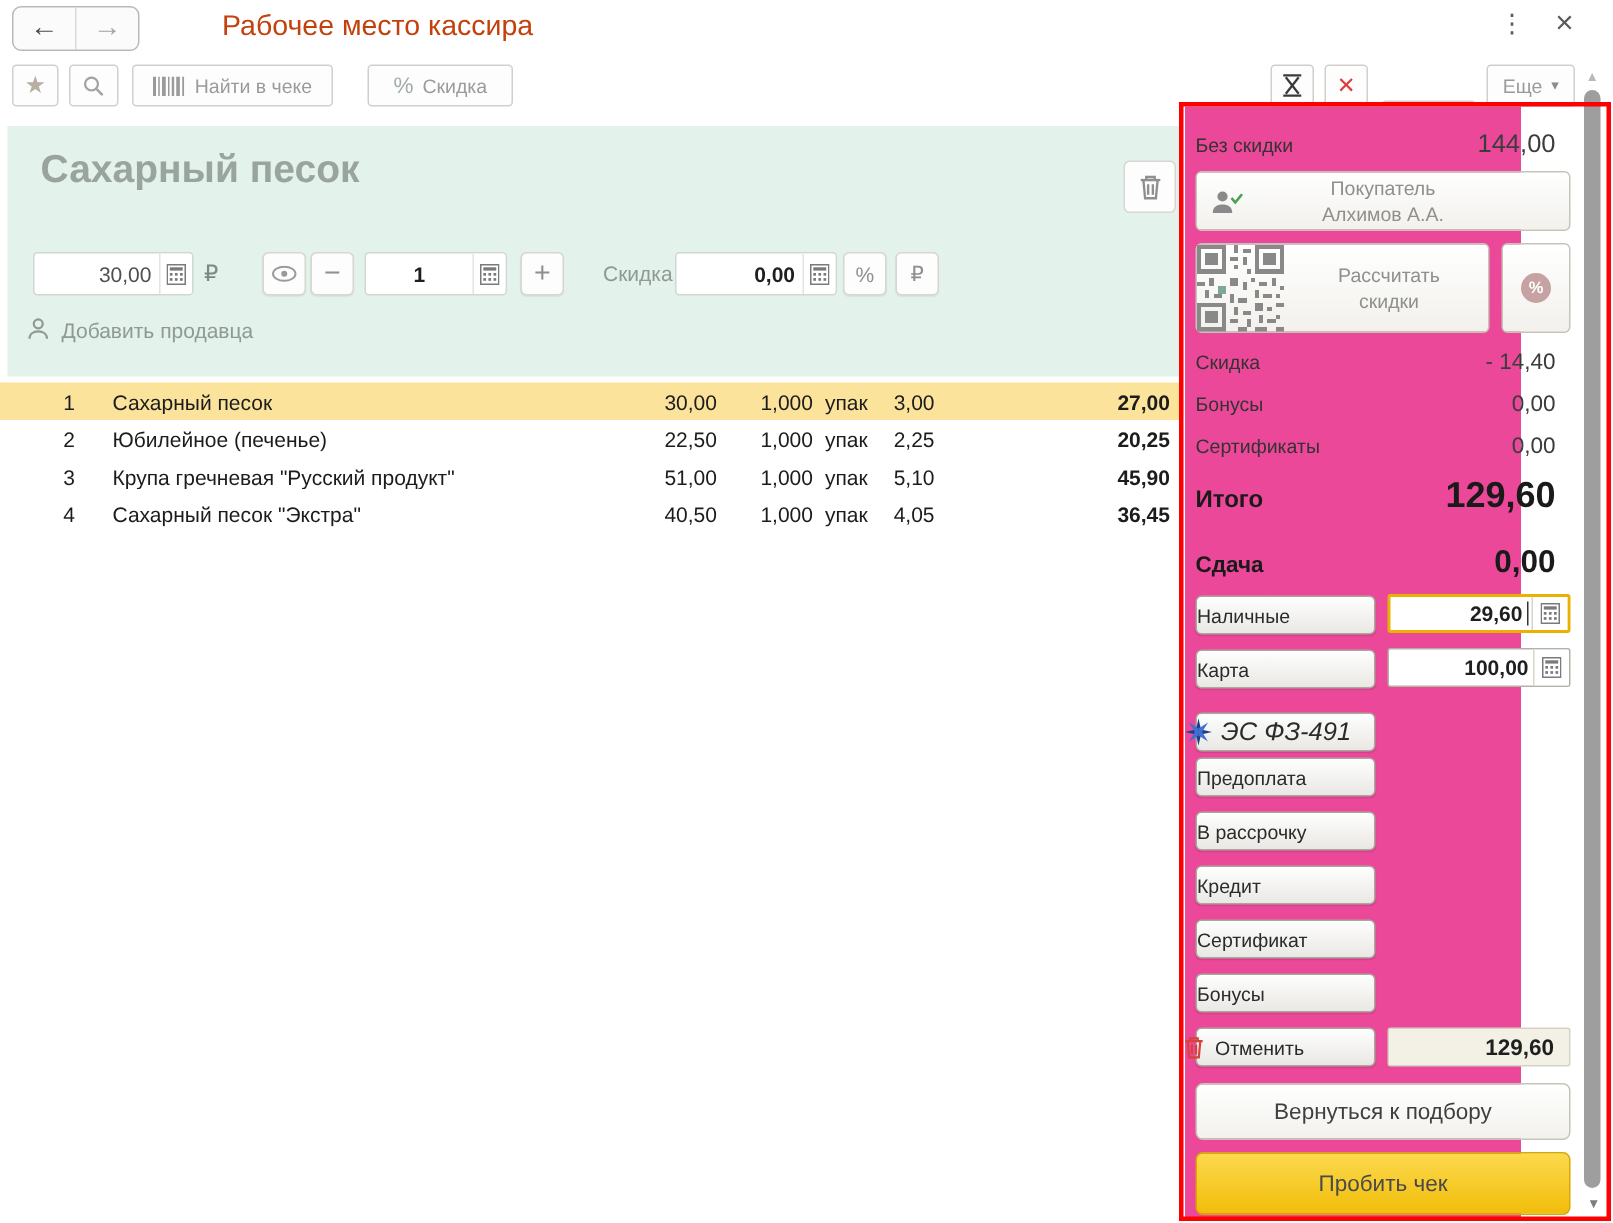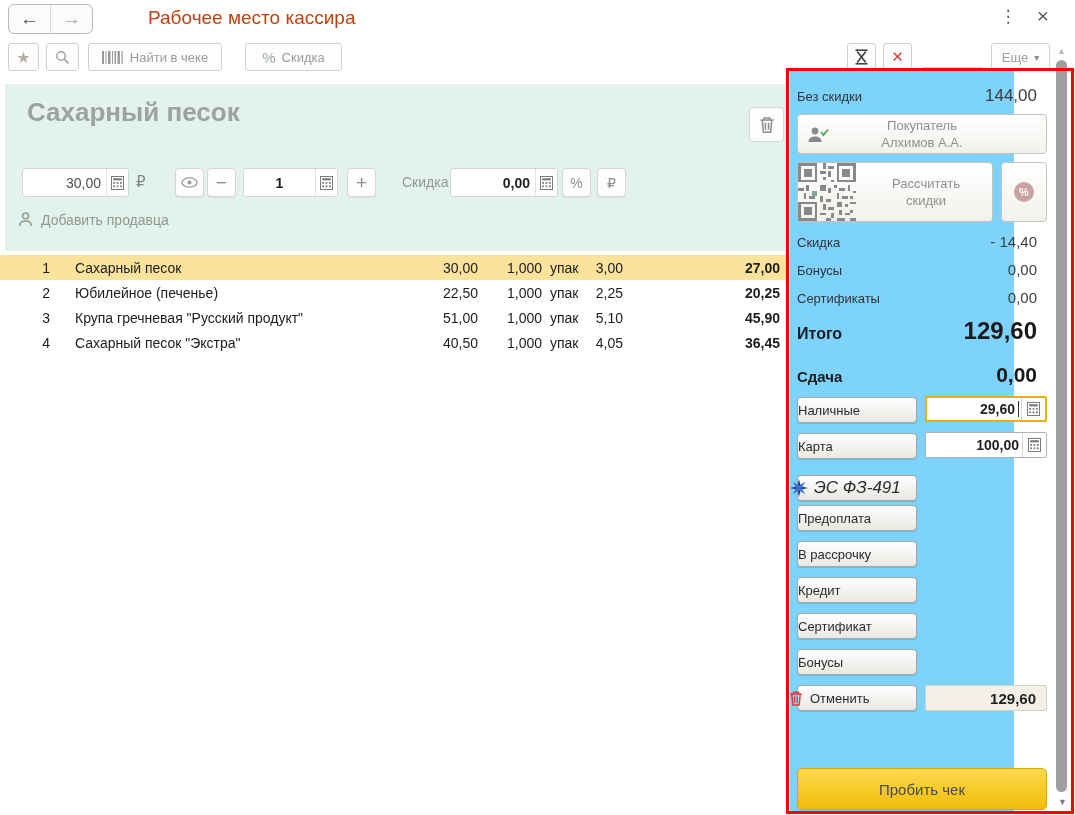--- a/index.html
+++ b/index.html
@@ -57,21 +57,21 @@
     height:25px; align-items:center; font-size:14px; color:#1c1c1c; }
   .rrow.sel { background:#fbe39b; }
   .c-num { text-align:right; }
   .c-name { padding-left:25px; text-align:left; overflow:hidden; white-space:nowrap; }
   .c-price,.c-qty { text-align:right; }
   .c-unit { padding-left:8px; text-align:left; }
   .c-disc { text-align:right; padding-right:4px; }
   .c-total { text-align:right; padding-right:7px; font-weight:bold; }
 
   
-  .rpanel { left:790px; top:71px; width:224px; height:742px; background:#7dd3fc; }
+  .rpanel { left:790px; top:71px; width:224px; height:742px; background:#ec4899; }
   .rp-row { position:absolute; left:7px; width:240px; display:flex;
     justify-content:space-between; align-items:baseline; }
   .rp-label { font-size:13px; color:#333; }
   .rp-val { font-size:15px; color:#3c3c3c; }
   .rp-val.big { font-size:17px; }
   .rp-label.b { font-weight:bold; font-size:16px; color:#1a1a1a; }
   .total-val { font-size:24px; font-weight:bold; color:#1a1a1a; }
   .change-val { font-size:21px; font-weight:bold; color:#1a1a1a; }
   .wbtn { position:absolute; background:linear-gradient(#ffffff,#f2f1ec);
     border:1px solid #c6c4b8; border-radius:4px; color:#8f8f8f; display:flex;
@@ -480,20 +480,23 @@
         <path d="M5.5 3.6V1.8h5v1.8"></path>
       <path d="M3.8 3.6l1 10.8h6.4l1-10.8"></path>
         <path d="M6.6 6v6.3M9.4 6v6.3"></path>
     </svg>
     <span>Отменить</span>
   </div>
   <div class="amount-box" style="top:614px;">
     <span>129,60</span>
   </div>
 
+  <div class="wbtn" style="left:7px;top:651px;width:250px;height:38px;font-size:15px;color:#3f3f3f;border-radius:5px;">
+    <span>Вернуться к подбору</span>
+  </div>
   <div class="commit-btn" style="top:697px;">
     <span>Пробить чек</span>
   </div>
 </div>
 
 <div class="abs sb-up">▲</div>
 <div class="abs sb-thumb"></div>
 <div class="abs sb-down">▼</div>
 
 <div class="abs red-border"></div>

